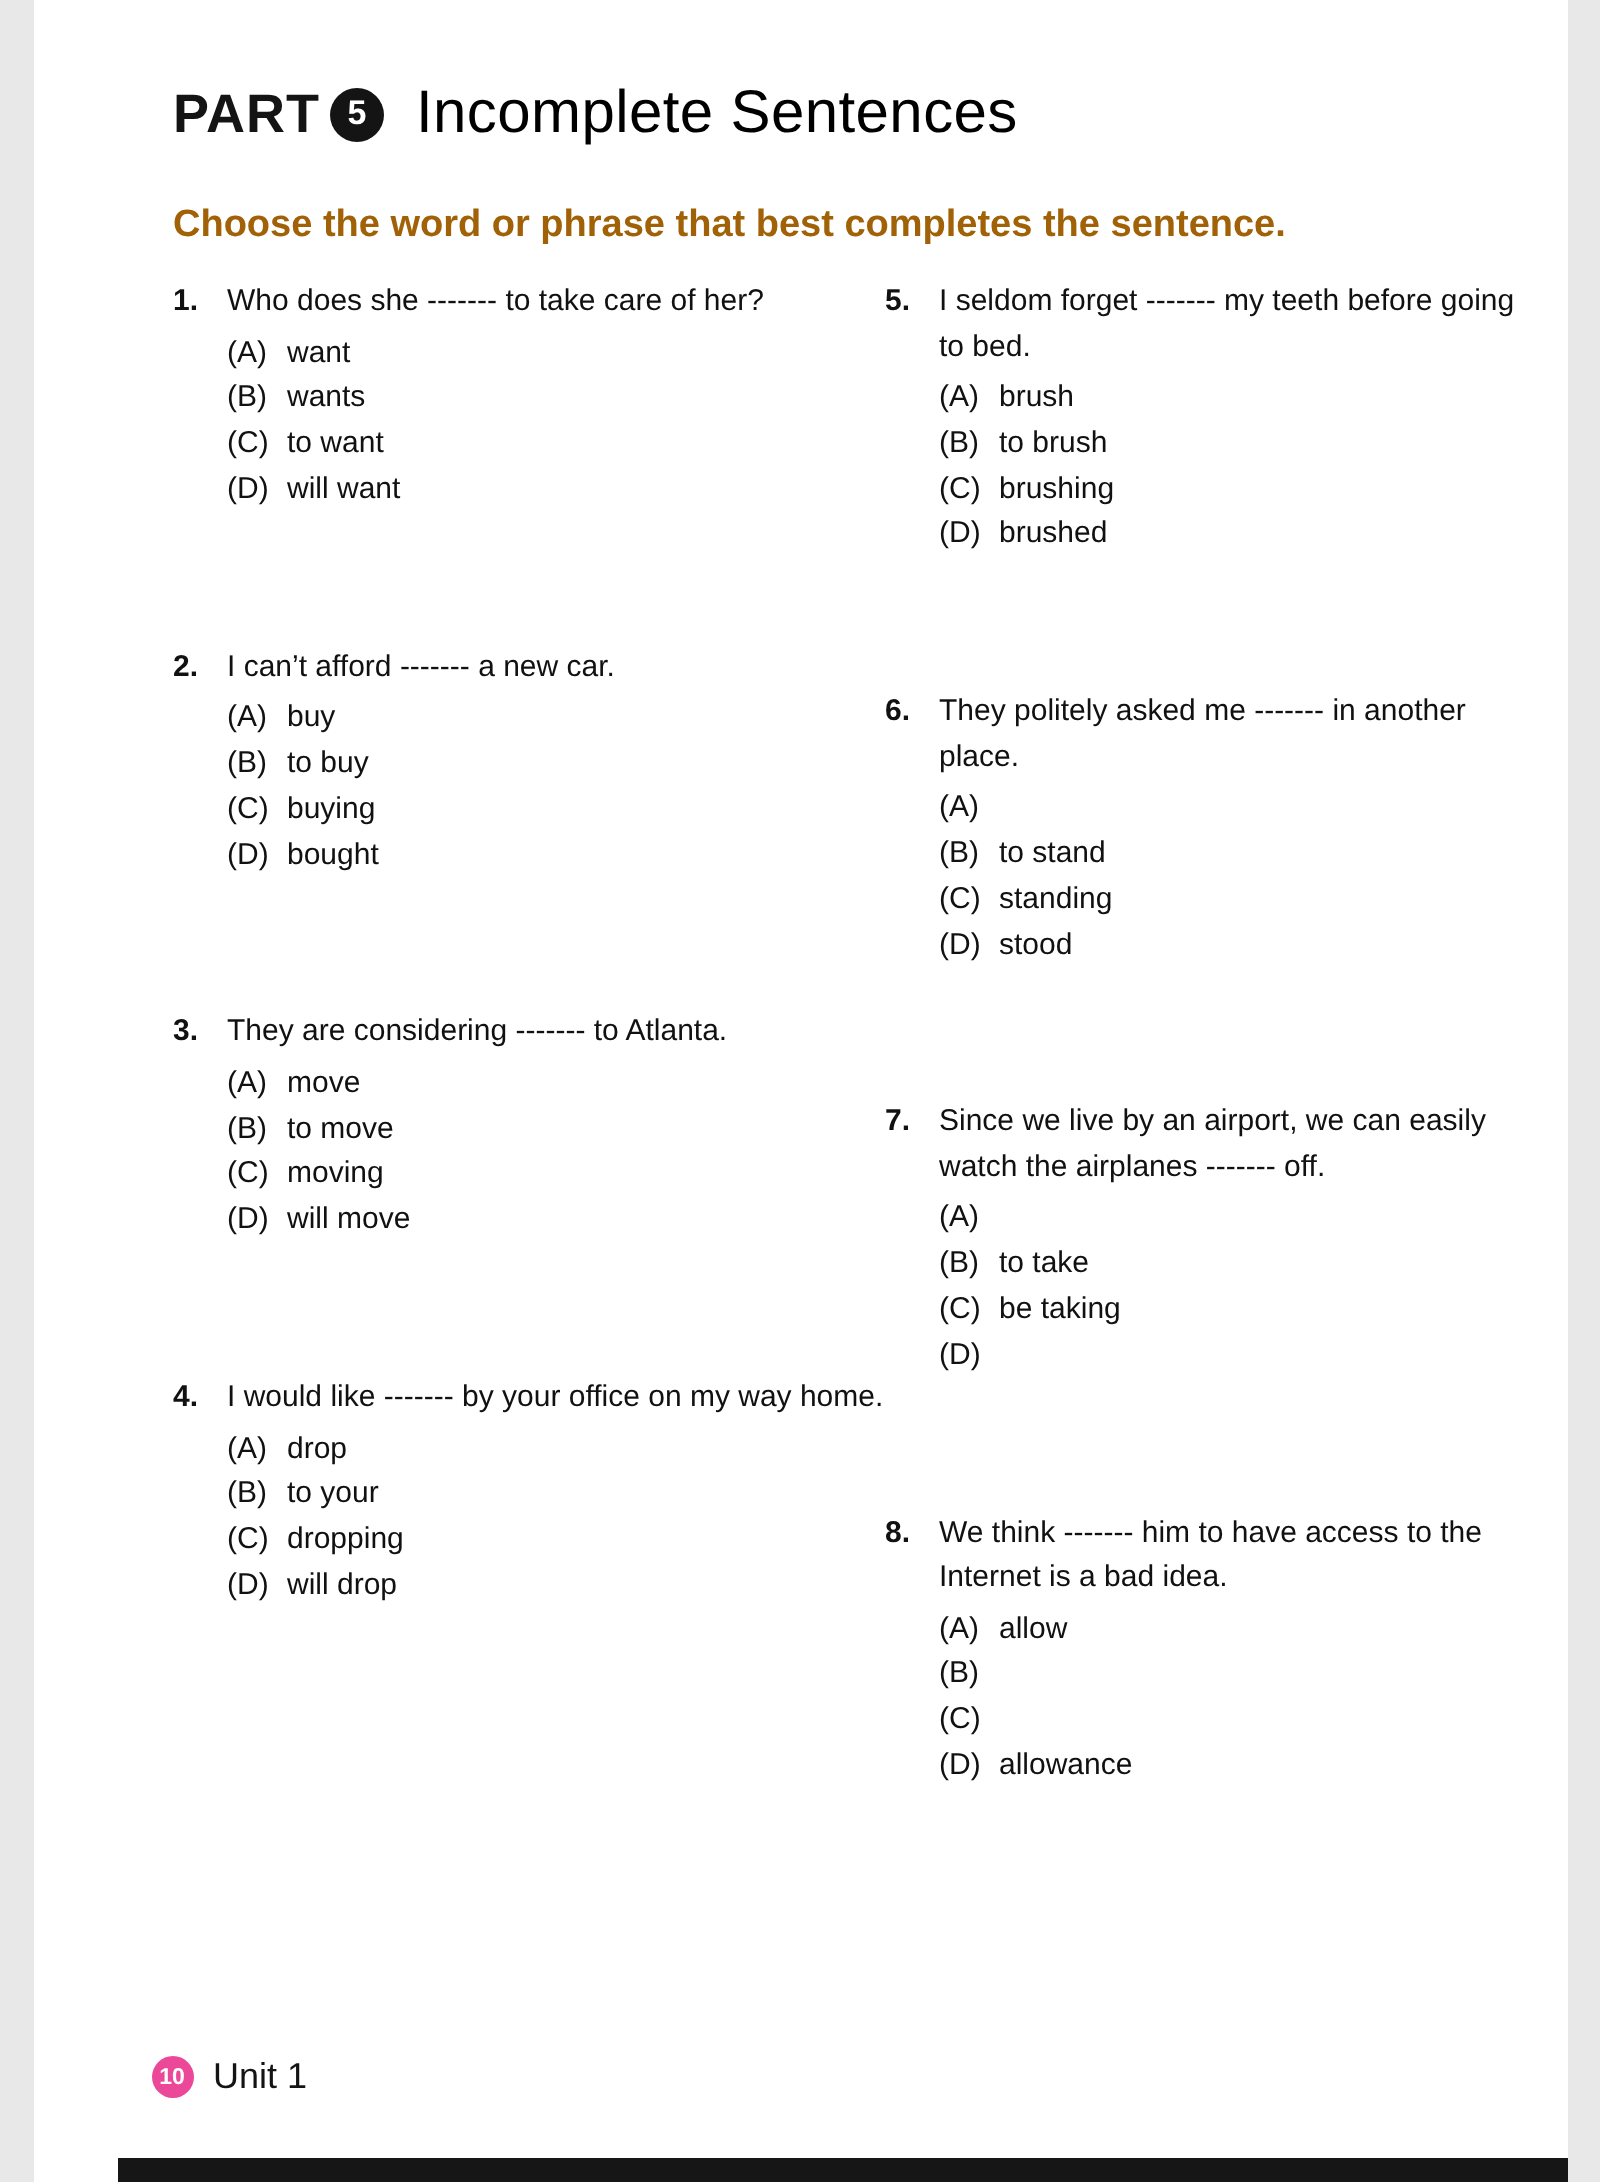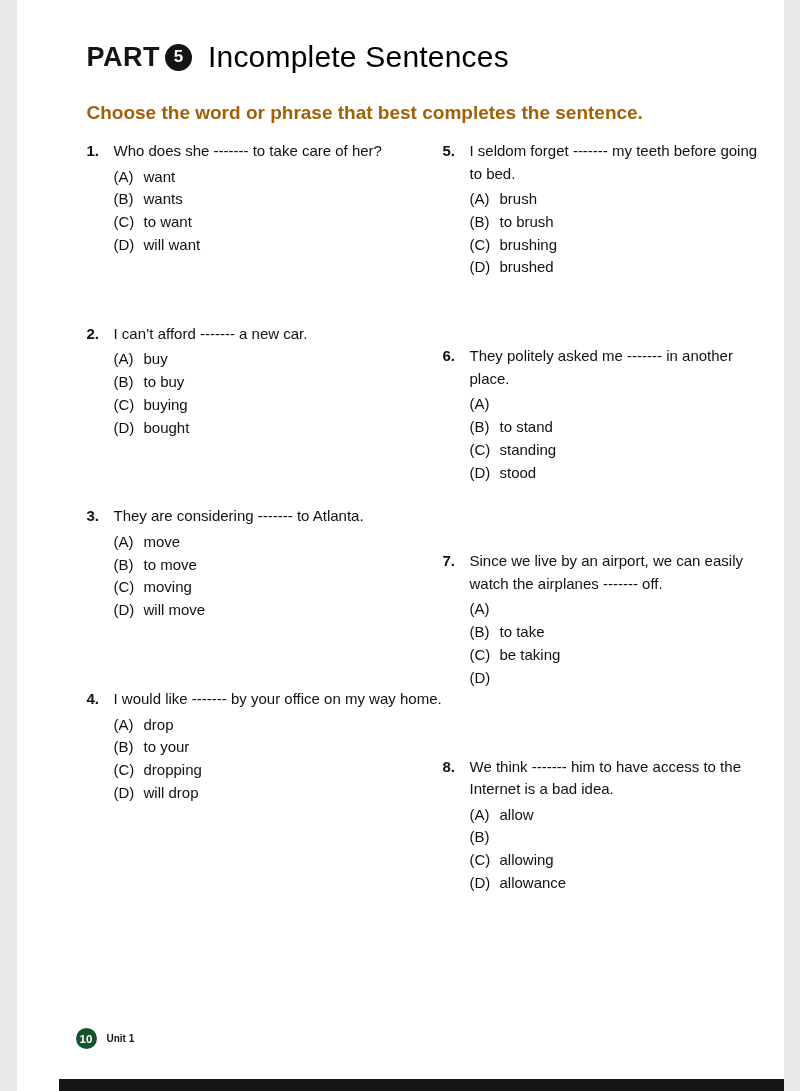--- a/index.html
+++ b/index.html
@@ -98,32 +98,32 @@
     position: absolute;
     left: 59px;
     top: 1028px;
     display: flex;
     align-items: center;
   }
   .page-num-badge {
     width: 21px;
     height: 21px;
     border-radius: 50%;
-    background: #14532d;
+    background: #ec4899;
     color: #ffffff;
     display: flex;
     align-items: center;
     justify-content: center;
     font-size: 11.5px;
     font-weight: 700;
   }
   .unit-label {
     margin-left: 10px;
-    font-size: 10px;
-    font-weight: 700;
+    font-size: 18px;
+    font-weight: 400;
     color: #141414;
   }
   
   .bottom-bar {
     position: absolute;
     left: 42px;
     right: 0;
     bottom: 0;
     height: 12px;
     background: #161616;
@@ -321,21 +321,20 @@
           <div class="q-options">
             <div class="option">
               <span class="opt-letter">(A)</span>
               <span class="opt-text">allow</span>
             </div>
             <div class="option">
               <span class="opt-letter">(B)</span>
             </div>
             <div class="option">
               <span class="opt-letter">(C)</span>
-              <span class="opt-text">allowing</span>
             </div>
             <div class="option">
               <span class="opt-letter">(D)</span>
               <span class="opt-text">allowance</span>
             </div>
           </div>
         </div>
       </div>
   </div>
 

